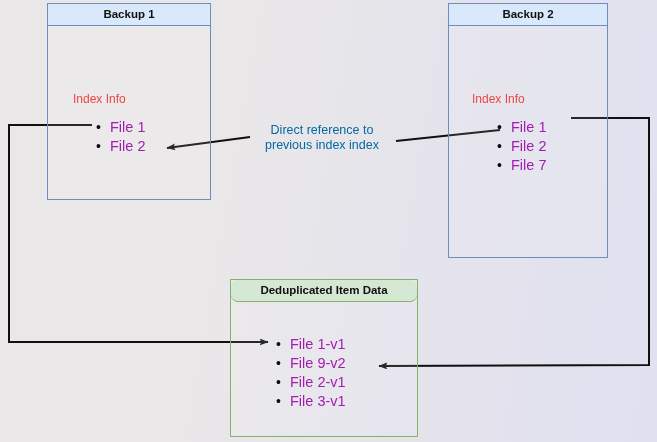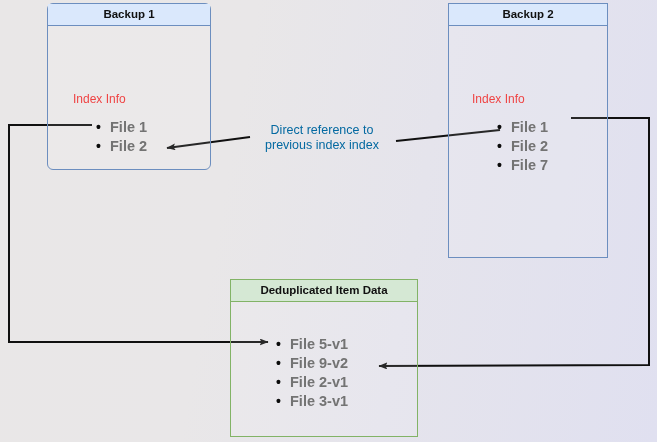--- a/index.html
+++ b/index.html
@@ -54,44 +54,44 @@
     position: relative;
     height: calc(100% - 22px);
   }
 
   .node.green {
     border-color: #82b366;
   }
   .node.green .node-header {
     background: #d5e8d4;
     border-bottom-color: #82b366;
+    border-radius: 7px;
   }
 
   
   .body-title {
     position: absolute;
     font-size: 12px;
     color: #ef4444;
     white-space: nowrap;
     margin-top: 28px;
   }
   .item-list {
     position: absolute;
     margin: 0;
     padding: 0;
     list-style: none;
   }
   .item-list li {
     font-size: 14.5px;
-    color: #737373;
+    color: #a21caf;
     line-height: 19px;
     white-space: nowrap;
     position: relative;
     padding-left: 15px;
-    font-weight: bold;
   }
   .item-list li::before {
     content: "\2022";
     position: absolute;
     left: 1px;
     top: -0.5px;
     font-size: 14px;
     color: #0b0b0b;
   }
 
@@ -119,21 +119,21 @@
 
     <path d="M92,125 L9,125 L9,342 L268,342" fill="none" stroke="#101010" stroke-width="2" marker-end="url(#arrowEnd)"></path>
 
     <path d="M571,118 L649,118 L649,365 L379,366" fill="none" stroke="#101010" stroke-width="2" marker-end="url(#arrowEnd)"></path>
 
     <path d="M250,137 L167,148" fill="none" stroke="#101010" stroke-width="2" marker-end="url(#arrowEnd)"></path>
 
     <path d="M500,130 L396,141" fill="none" stroke="#101010" stroke-width="2"></path>
   </svg>
 
-  <div class="node" style="left:47px; top:3px; width:164px; height:167px;border-radius:6px;">
+  <div class="node" style="left:47px; top:3px; width:164px; height:197px;">
     <div class="node-header">Backup 1</div>
     <div class="node-body">
       <div class="body-title" style="left:25px; top:38px;">Index Info</div>
       <ul class="item-list" style="left:47px; top:92px;">
         <li>File 1</li>
         <li>File 2</li>
       </ul>
     </div>
   </div>
 
@@ -146,21 +146,21 @@
         <li>File 2</li>
         <li>File 7</li>
       </ul>
     </div>
   </div>
 
   <div class="node green" style="left:230px; top:279px; width:188px; height:158px;">
     <div class="node-header">Deduplicated Item Data</div>
     <div class="node-body">
       <ul class="item-list" style="left:44px; top:33px;">
-        <li>File 5-v1</li>
+        <li>File 1-v1</li>
         <li>File 9-v2</li>
         <li>File 2-v1</li>
         <li>File 3-v1</li>
       </ul>
     </div>
   </div>
 
   <div class="edge-label" style="left:248px; top:123px; width:148px;">
     <div>Direct reference to</div>
     <div>previous index index</div>

